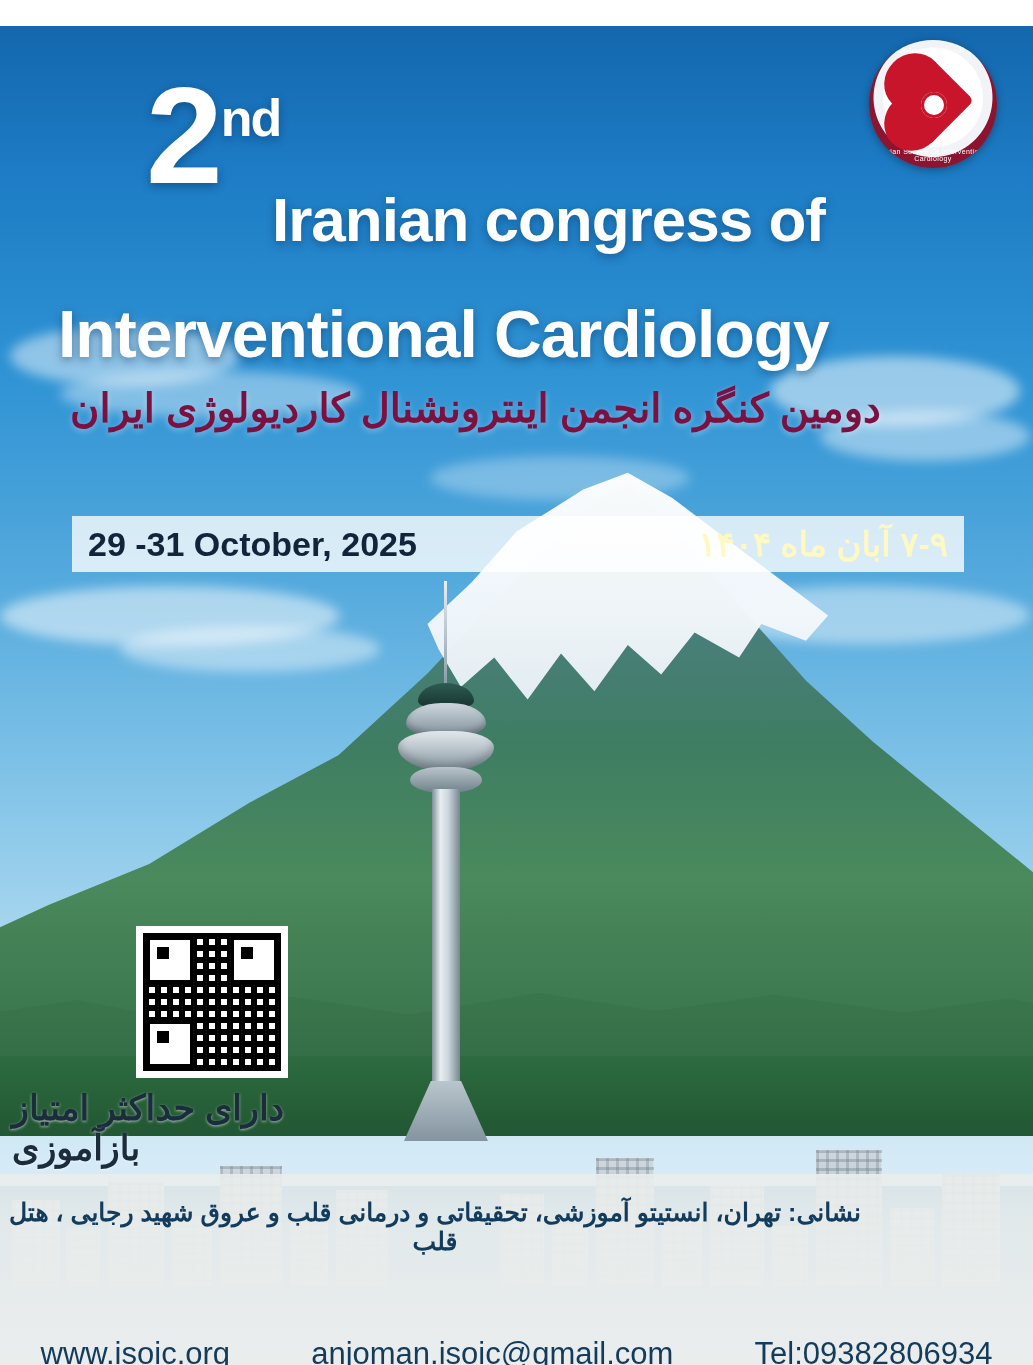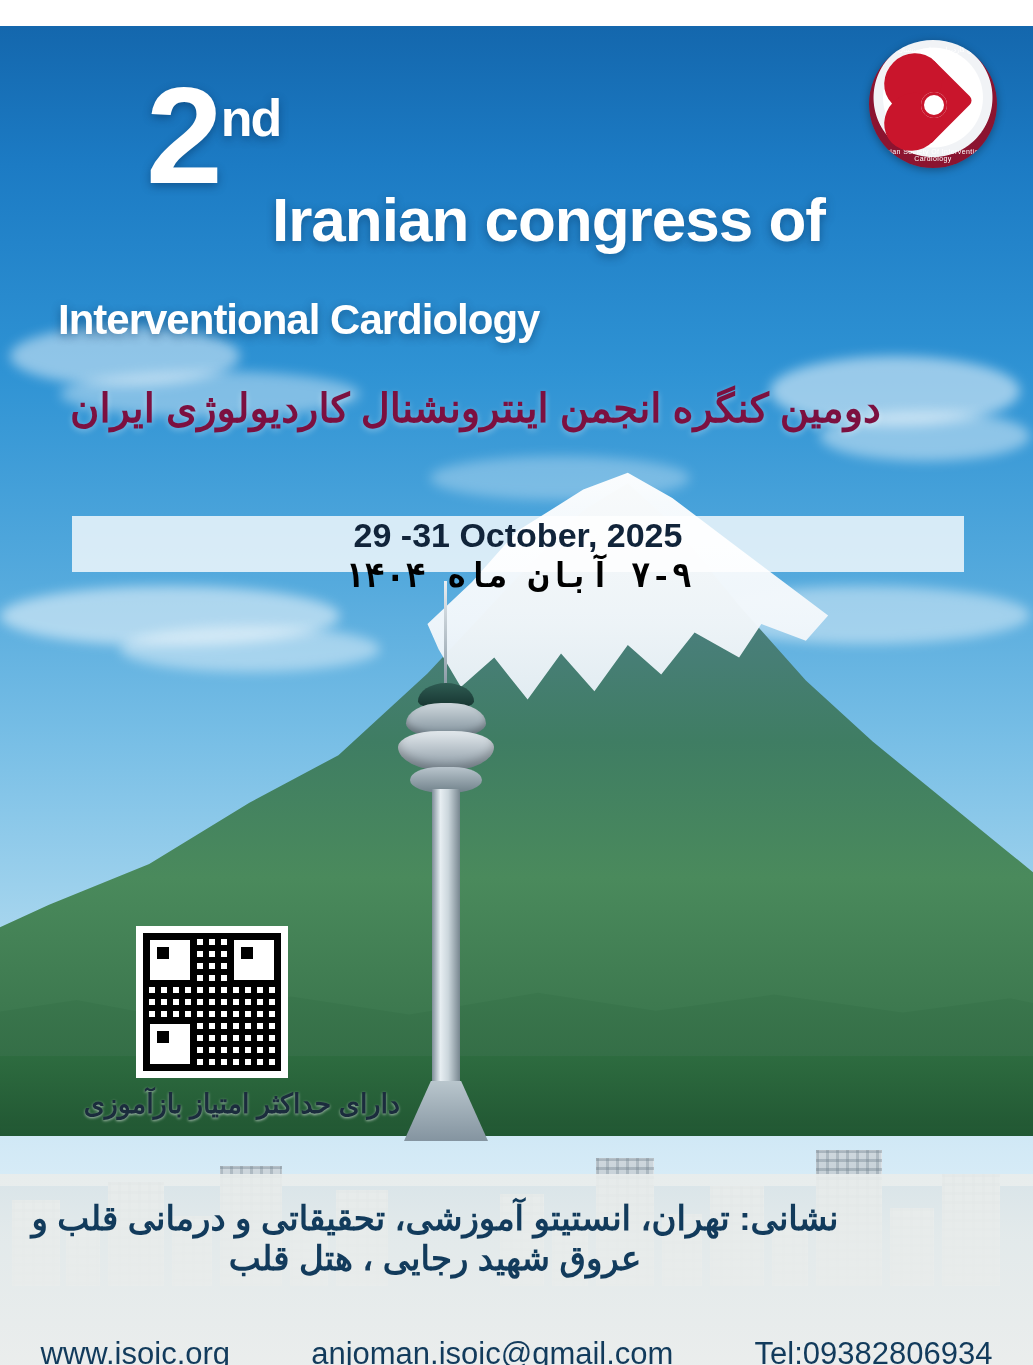--- a/index.html
+++ b/index.html
@@ -197,21 +197,21 @@
   .line-title1 {
     position: absolute;
     left: 272px; top: 140px;
     font-size: 62px;
     font-weight: bold;
     letter-spacing: -1px;
   }
   .line-title2 {
     position: absolute;
     left: 58px; top: 252px;
-    font-size: 42px;
+    font-size: 66px;
     font-weight: bold;
     letter-spacing: -1px;
   }
   .line-farsi {
     position: absolute;
     left: 0; top: 358px;
     width: 951px;
     text-align: center;
     direction: rtl;
     color: #7c1040;
@@ -225,33 +225,31 @@
   .date-band {
     position: absolute;
     left: 72px; top: 490px;
     width: 892px; height: 56px;
     background: rgba(255,255,255,0.78);
     display: flex;
     align-items: center;
     justify-content: space-between;
     padding: 0 16px;
     box-sizing: border-box;
-    flex-direction: column;
   }
   .date-en {
     color: #11243a;
     font-size: 34px;
     font-weight: bold;
   }
   .date-fa {
-    color: #000000;
+    color: #fef9c3;
     font-size: 34px;
     font-weight: bold;
     direction: rtl;
-    font-family: Liberation Mono, monospace;
   }
 
   
   .logo {
     position: absolute;
     right: 36px; top: 14px;
     width: 128px; height: 128px;
     border-radius: 50%;
     background: radial-gradient(circle at 50% 45%, #ffffff 0 52%, #f1f3f6 53% 62%, #8b1430 63% 100%);
     box-shadow: 0 2px 8px rgba(0,0,0,.35);
@@ -333,45 +331,45 @@
   }
   .qr-eye.tl { left: 0; top: 0; }
   .qr-eye.tr { right: 0; top: 0; }
   .qr-eye.bl { left: 0; bottom: 0; }
 
   
   .credit {
     position: absolute;
     left: 0; top: 1062px;
     width: 400px;
-    text-align: right;
+    text-align: left;
     direction: rtl;
     color: #1b2c3d;
-    font-size: 27px;
-    font-weight: bold;
-    padding-left: 24px;
+    font-size: 35px;
+    font-weight: bold;
+    padding-left: 12px;
     box-sizing: border-box;
     text-shadow: 0 1px 3px rgba(255,255,255,0.6);
   }
 
   
   .footer {
     position: absolute;
     left: 0; top: 1148px;
     width: 1033px; height: 217px;
     background: linear-gradient(to bottom, rgba(233,237,236,0.92) 0%, rgba(233,237,236,0.97) 28%, #eceeed 100%);
   }
   .addr-fa {
     position: absolute;
     left: 0; top: 24px;
     width: 870px;
     text-align: center;
     direction: rtl;
     color: #123b5c;
-    font-size: 34px;
+    font-size: 25px;
     font-weight: bold;
   }
   .addr-en {
     position: absolute;
     left: 0; top: 88px;
     width: 1033px;
     text-align: center;
     color: #123b5c;
     font-size: 34px;
     font-weight: bold;

